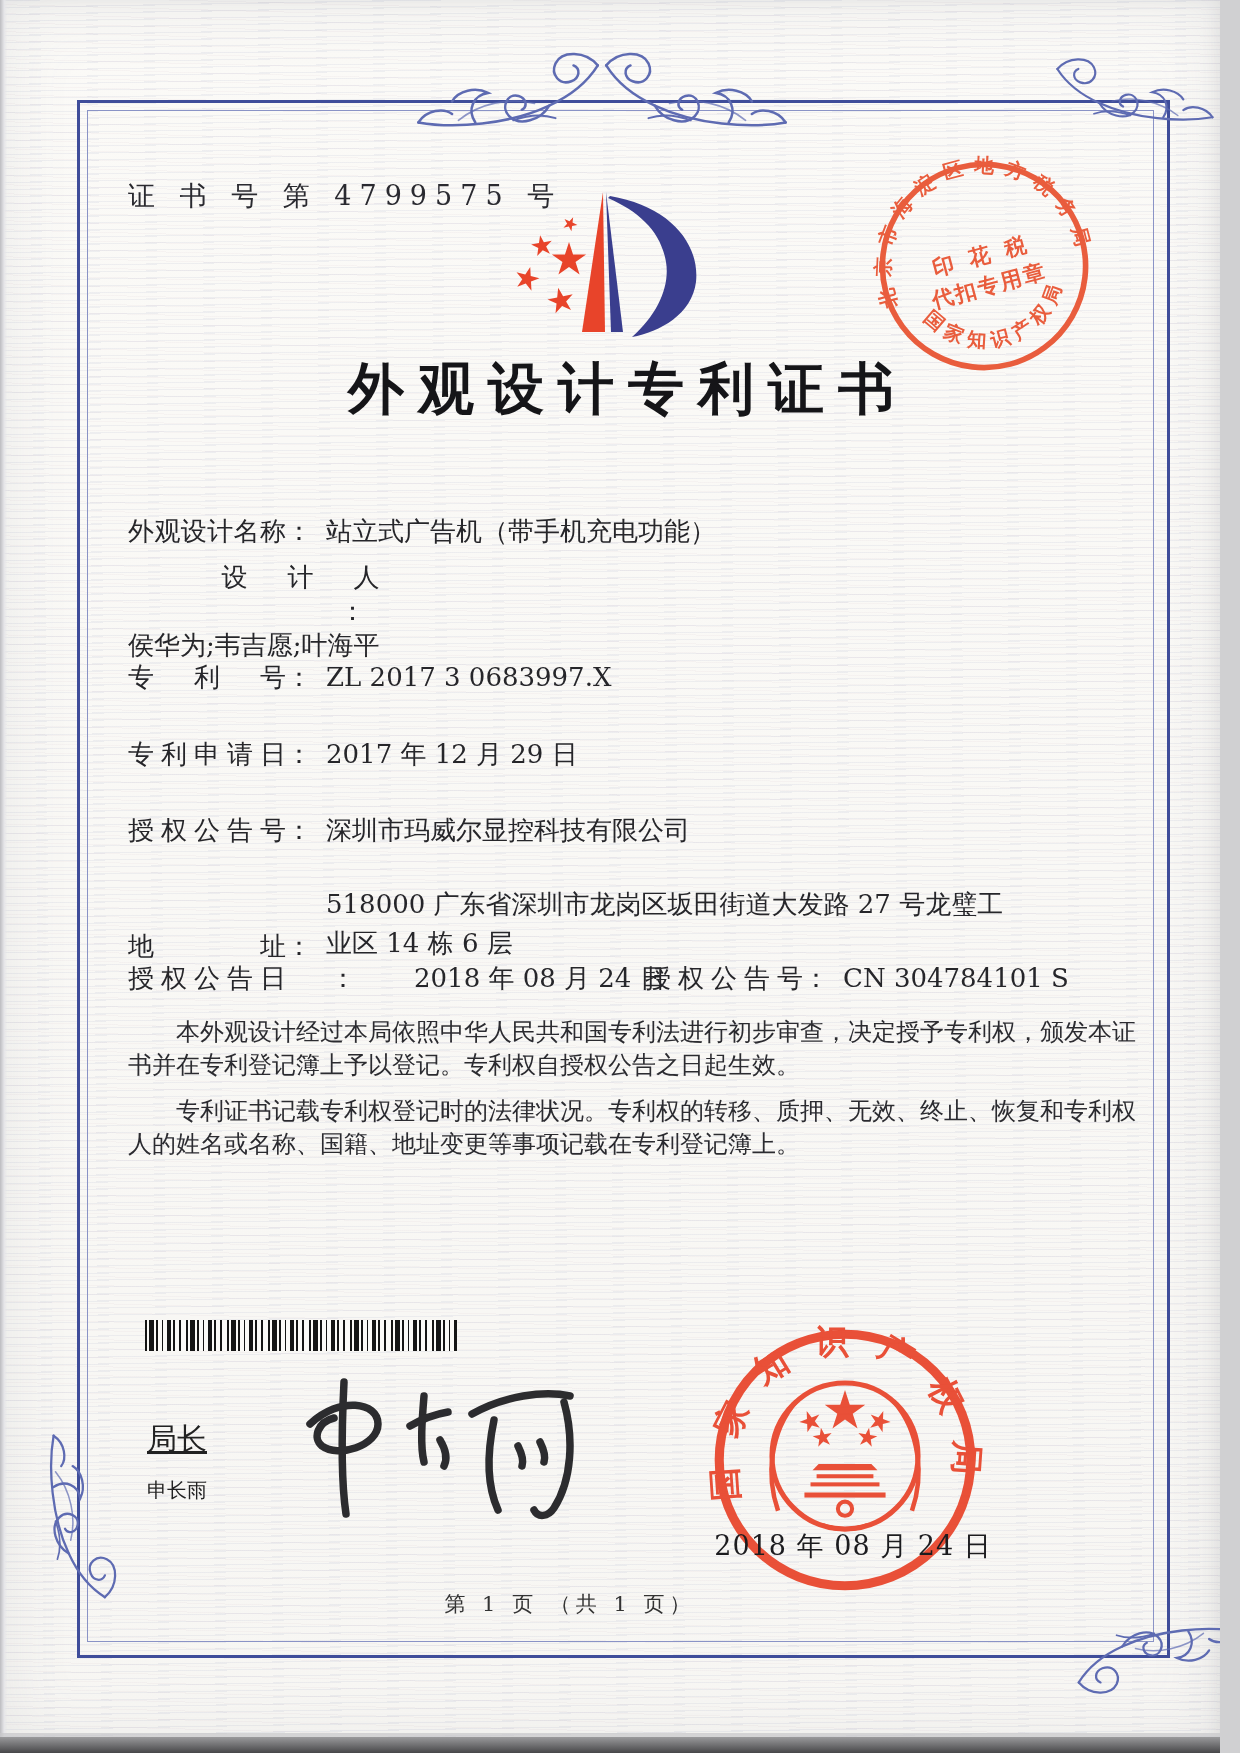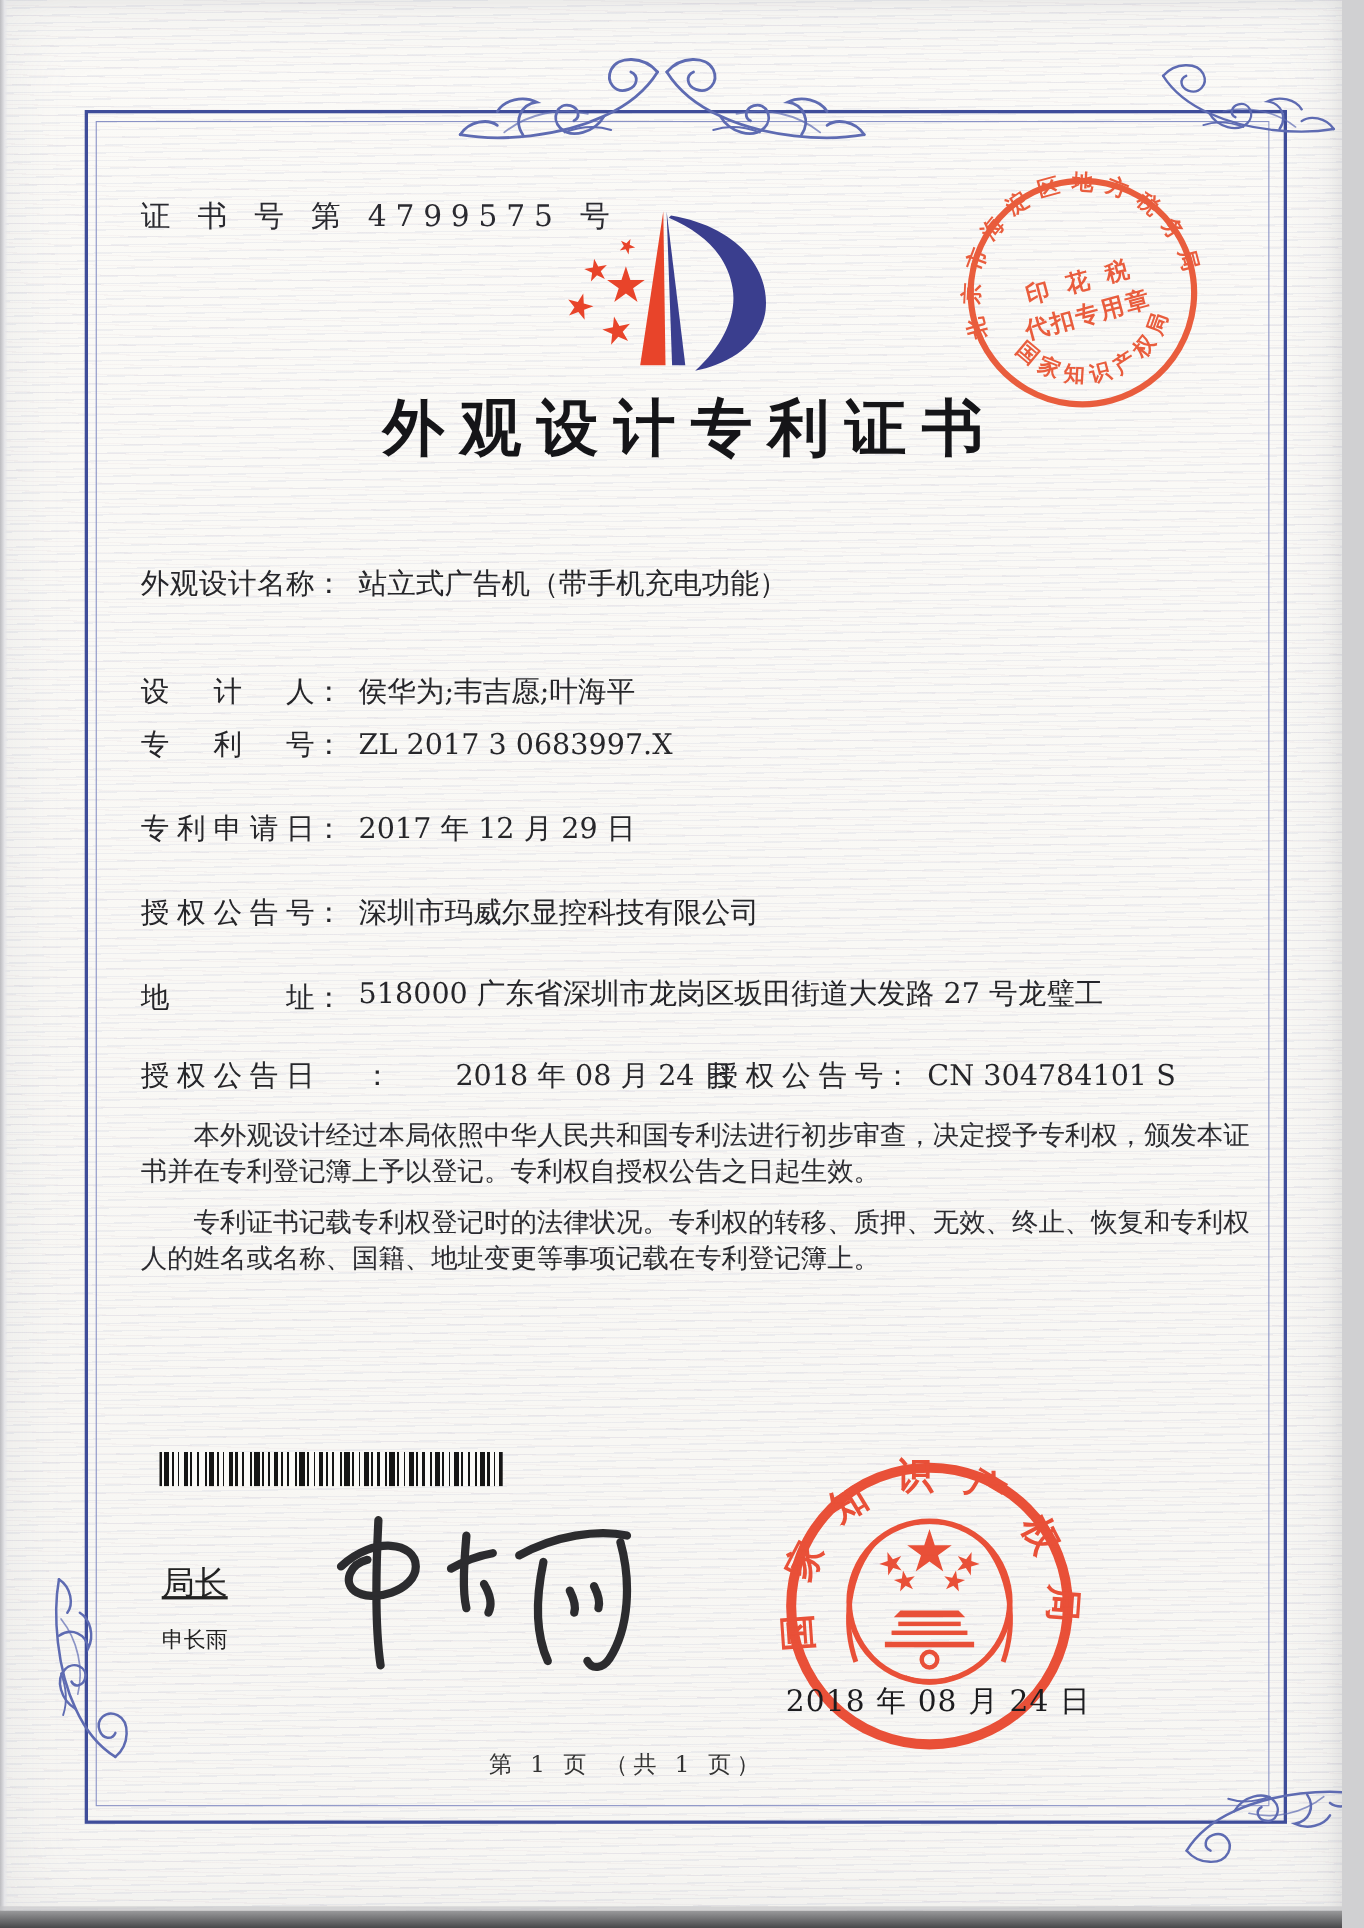--- a/index.html
+++ b/index.html
@@ -20,21 +20,21 @@
   .cert-no{left:128px;top:178px;font-size:27px;letter-spacing:8px;color:#2a2a30;}
   
   .title{left:77px;top:352px;width:1088px;text-align:center;font-size:56px;font-weight:700;
          letter-spacing:14px;text-indent:14px;color:#151518;}
   
   .field{left:128px;display:flex;align-items:flex-end;font-size:26px;color:#26262a;line-height:34px;}
   .f-label{display:inline-block;width:158px;text-align:justify;text-align-last:justify;-moz-text-align-last:justify;}
   .f-colon{margin:0 14px 0 0;}
   .f-value{white-space:pre;}
   .f-lines{white-space:normal;line-height:39px;}
-  .row1{top:514px;} .row2{top:612px;} .row3{top:660px;} .row4{top:737px;}
+  .row1{top:514px;} .row2{top:560px;flex-direction:column;} .row3{top:660px;} .row4{top:737px;}
   .row5{top:813px;} .row6{top:885px;} .row7{top:961px;gap:44px;}
   .grantno{left:645px;top:961px;}
   
   .bodytext{left:128px;top:1016px;width:1008px;font-size:24px;line-height:33px;
             text-align:justify;color:#2b2b30;}
   .bodytext p{margin:0 0 13px 0;text-indent:2em;}
   
   .barcode{left:145px;top:1320px;width:312px;height:31px;background:
     repeating-linear-gradient(90deg,
       #151515 0 2px,#fbfaf7 2px 4px,#151515 4px 9px,#fbfaf7 9px 11px,
@@ -148,20 +148,21 @@
   <div class="abs field row5">
     <span class="f-label">授权公告号</span>
       <span class="f-colon">：</span>
       <span class="f-value">深圳市玛威尔显控科技有限公司</span>
   </div>
   <div class="abs field row6">
     <span class="f-label">地址</span>
       <span class="f-colon">：</span>
     <span class="f-lines" style="width:730px;">
       <span style="display:block">518000 广东省深圳市龙岗区坂田街道大发路 27 号龙璧工</span>
+      <span style="display:block">业区 14 栋 6 层</span>
     </span>
   </div>
   <div class="abs field row7">
     <span class="f-label">授权公告日</span>
       <span class="f-colon">：</span>
       <span class="f-value">2018 年 08 月 24 日</span>
   </div>
   <div class="abs field grantno">
     <span class="f-label">授权公告号</span>
       <span class="f-colon">：</span>

